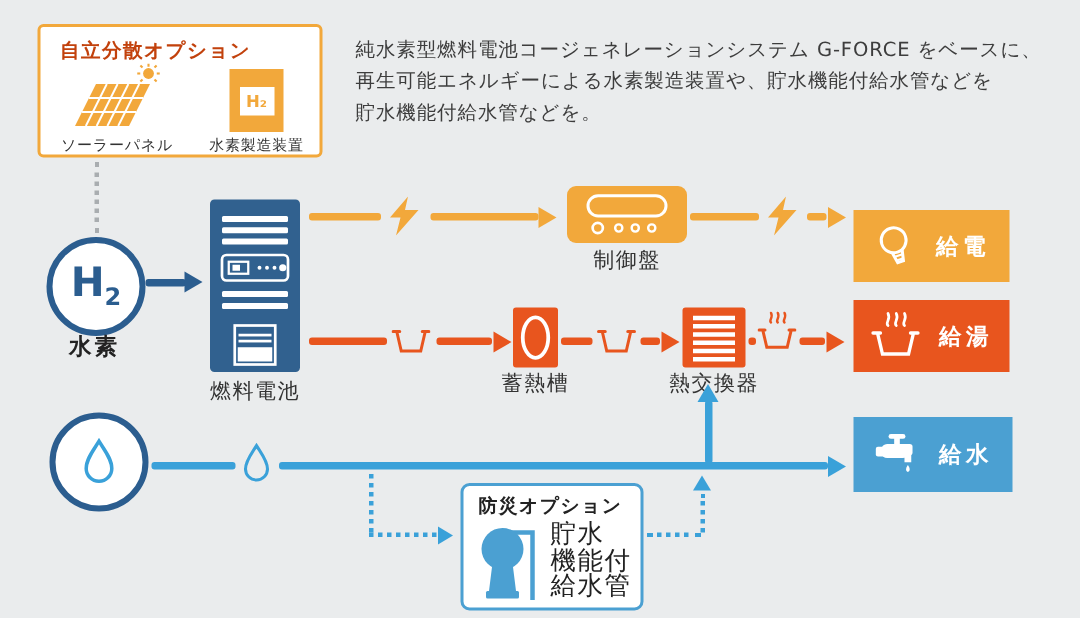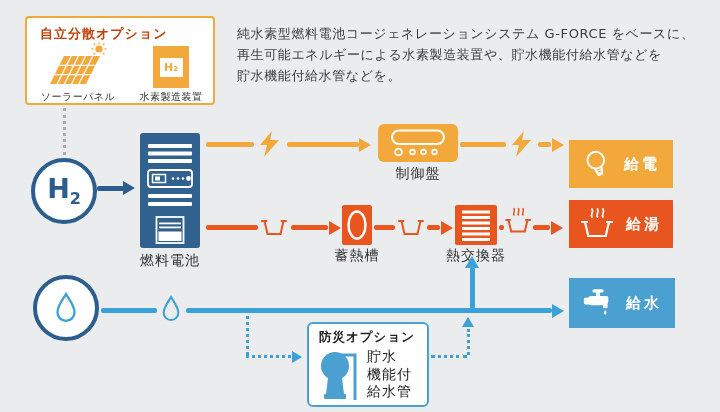--- a/index.html
+++ b/index.html
@@ -43,21 +43,21 @@
   .hex-box{position:absolute;left:455px;top:205px;width:42px;height:40px;background:var(--orange,#e8551e);border-radius:2px;}
   .node-label{position:absolute;text-align:center;font-size:14px;color:#333;letter-spacing:1px;white-space:nowrap;}
 
   
   .out-box{position:absolute;display:flex;align-items:center;justify-content:center;gap:12px;color:#fff;}
   .out-box .lbl{font-size:15px;font-weight:bold;letter-spacing:3px;}
 
   
   .dis-box{position:absolute;left:307px;top:322px;width:122px;height:85px;background:#fff;border:2px solid var(--bluebox,#4ba0d2);border-radius:6px;box-sizing:border-box;}
   .dis-title{position:absolute;left:10px;top:5px;font-size:12.5px;font-weight:bold;color:#222;letter-spacing:1px;white-space:nowrap;}
-  .dis-lines{position:absolute;left:58px;top:24px;font-size:14px;line-height:17.5px;color:#222;letter-spacing:1px;}
+  .dis-lines{position:absolute;left:58px;top:24px;font-size:17px;line-height:17.5px;color:#222;letter-spacing:1px;}
 
   .c-yellow{color:var(--yellow,#f2a83b);} .c-orange{color:var(--orange,#e8551e);} .c-blue{color:var(--blue,#3aa1d9);} .c-bluebox{color:var(--bluebox,#4ba0d2);}
   svg{display:block;}
 </style>
 </head>
 <body>
 
 <div class="stage">
 
   <div class="opt-box">
@@ -102,20 +102,21 @@
     <div>純水素型燃料電池コージェネレーションシステム G-FORCE をベースに、</div>
     <div>再生可能エネルギーによる水素製造装置や、貯水機能付給水管などを</div>
     <div>貯水機能付給水管などを。</div>
   </div>
 
   <div class="vdot-gray" style="left:63px;top:108px;height:47px;"></div>
 
   <div class="src-circle" style="left:31px;top:158px;">
     <span class="h2-big"><span>H</span><sub>2</sub></span>
   </div>
+  <div class="src-label" style="left:25px;top:222px;width:76px;">水素</div>
 
   <div class="hline" style="left:97px;top:186px;width:27px;background:var(--navy,#2b5d8f);"></div>
   <div class="arr-r" style="left:123px;top:181px;border-left-color:var(--navy,#2b5d8f);"></div>
 
   <div class="fuel-cell">
     <svg width="60" height="115" viewBox="0 0 60 115">
       <g fill="#fff">
         <rect x="8" y="11" width="44" height="4" rx="1"></rect>
           <rect x="8" y="18.5" width="44" height="4" rx="1"></rect>
           <rect x="8" y="26" width="44" height="4" rx="1"></rect>

